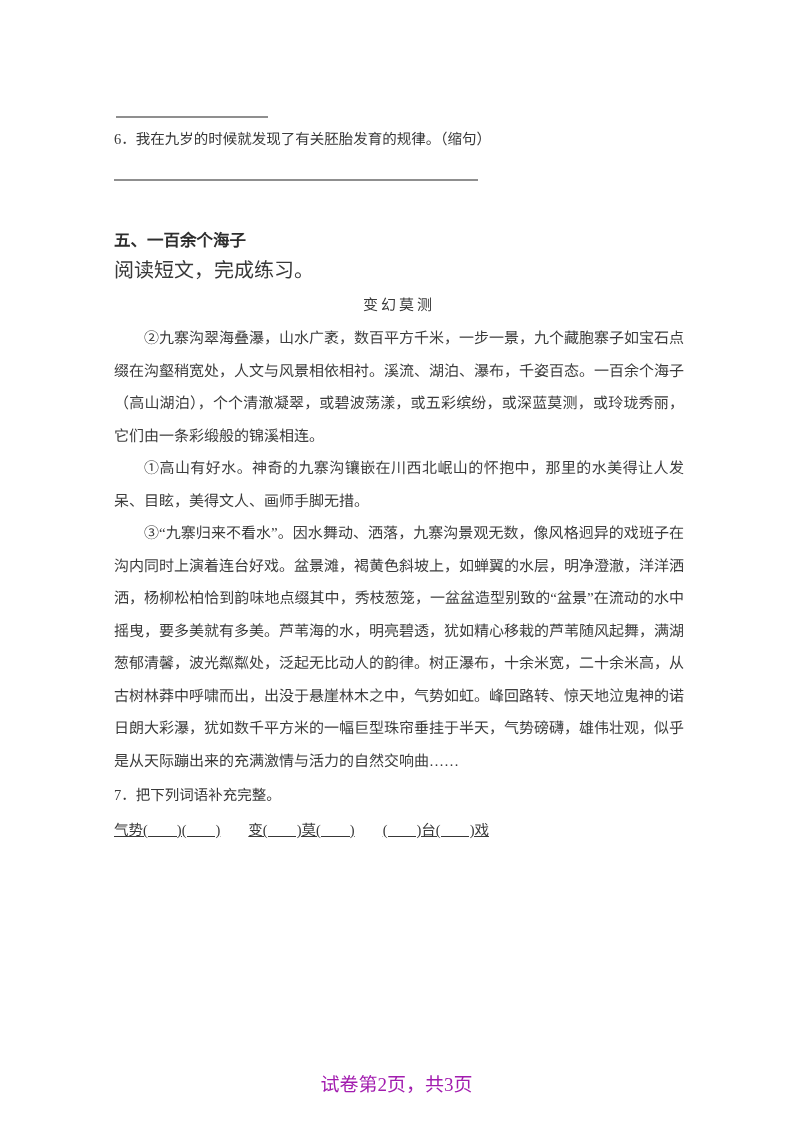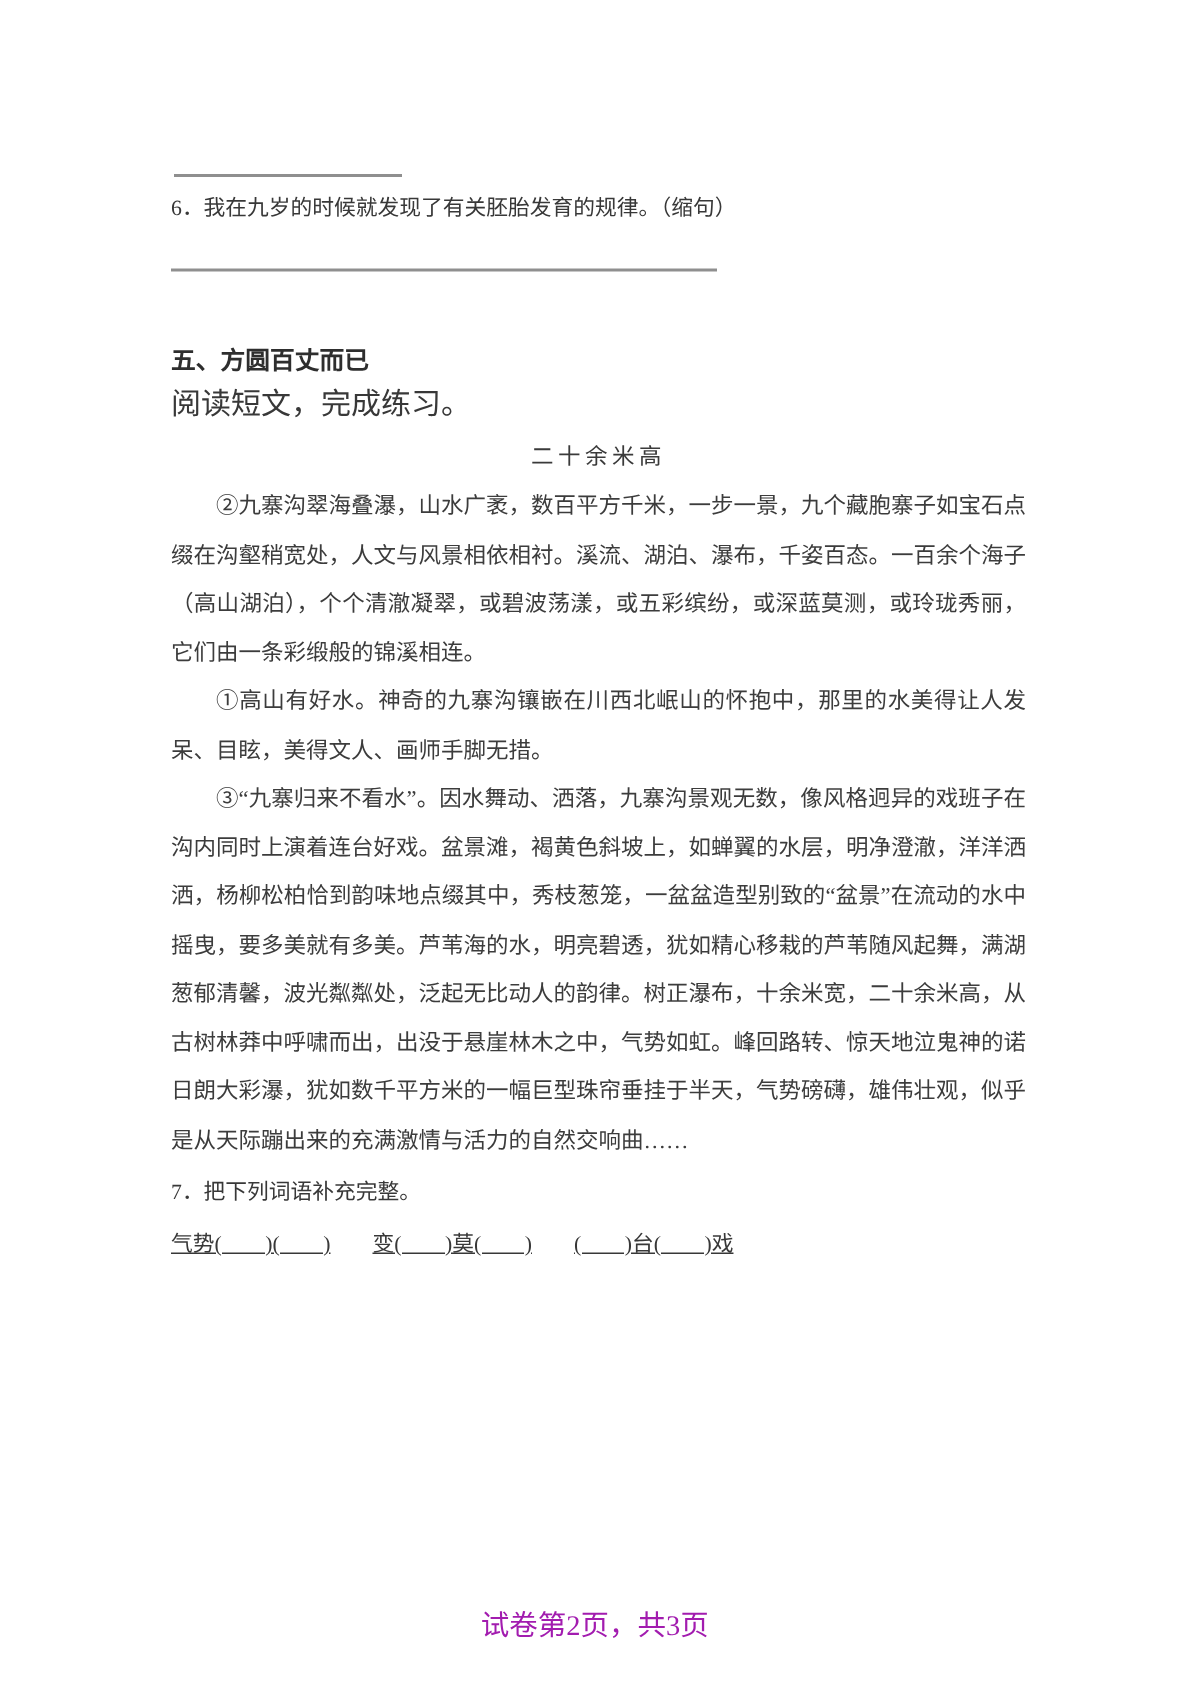--- a/index.html
+++ b/index.html
@@ -104,25 +104,25 @@
 
 <div class="page-root">
   <div class="content">
 
     <div class="answer-line short"></div>
 
     <p class="question">6．我在九岁的时候就发现了有关胚胎发育的规律。（缩句）</p>
 
     <div class="answer-line long"></div>
 
-    <h3 class="section-header">五、方圆百丈而已</h3>
+    <h3 class="section-header">五、一百余个海子</h3>
 
     <p class="instruction">阅读短文，完成练习。</p>
 
-    <h4 class="passage-title">二十余米高</h4>
+    <h4 class="passage-title">变幻莫测</h4>
 
     <div class="passage">
       <p>②九寨沟翠海叠瀑，山水广袤，数百平方千米，一步一景，九个藏胞寨子如宝石点缀在沟壑稍宽处，人文与风景相依相衬。溪流、湖泊、瀑布，千姿百态。一百余个海子（高山湖泊），个个清澈凝翠，或碧波荡漾，或五彩缤纷，或深蓝莫测，或玲珑秀丽，它们由一条彩缎般的锦溪相连。</p>
       <p>①高山有好水。神奇的九寨沟镶嵌在川西北岷山的怀抱中，那里的水美得让人发呆、目眩，美得文人、画师手脚无措。</p>
       <p>③“九寨归来不看水”。因水舞动、洒落，九寨沟景观无数，像风格迥异的戏班子在沟内同时上演着连台好戏。盆景滩，褐黄色斜坡上，如蝉翼的水层，明净澄澈，洋洋洒洒，杨柳松柏恰到韵味地点缀其中，秀枝葱笼，一盆盆造型别致的“盆景”在流动的水中摇曳，要多美就有多美。芦苇海的水，明亮碧透，犹如精心移栽的芦苇随风起舞，满湖葱郁清馨，波光粼粼处，泛起无比动人的韵律。树正瀑布，十余米宽，二十余米高，从古树林莽中呼啸而出，出没于悬崖林木之中，气势如虹。峰回路转、惊天地泣鬼神的诺日朗大彩瀑，犹如数千平方米的一幅巨型珠帘垂挂于半天，气势磅礴，雄伟壮观，似乎是从天际蹦出来的充满激情与活力的自然交响曲……</p>
     </div>
 
     <p class="question q7">7．把下列词语补充完整。</p>
 
     <div class="fill-row">

